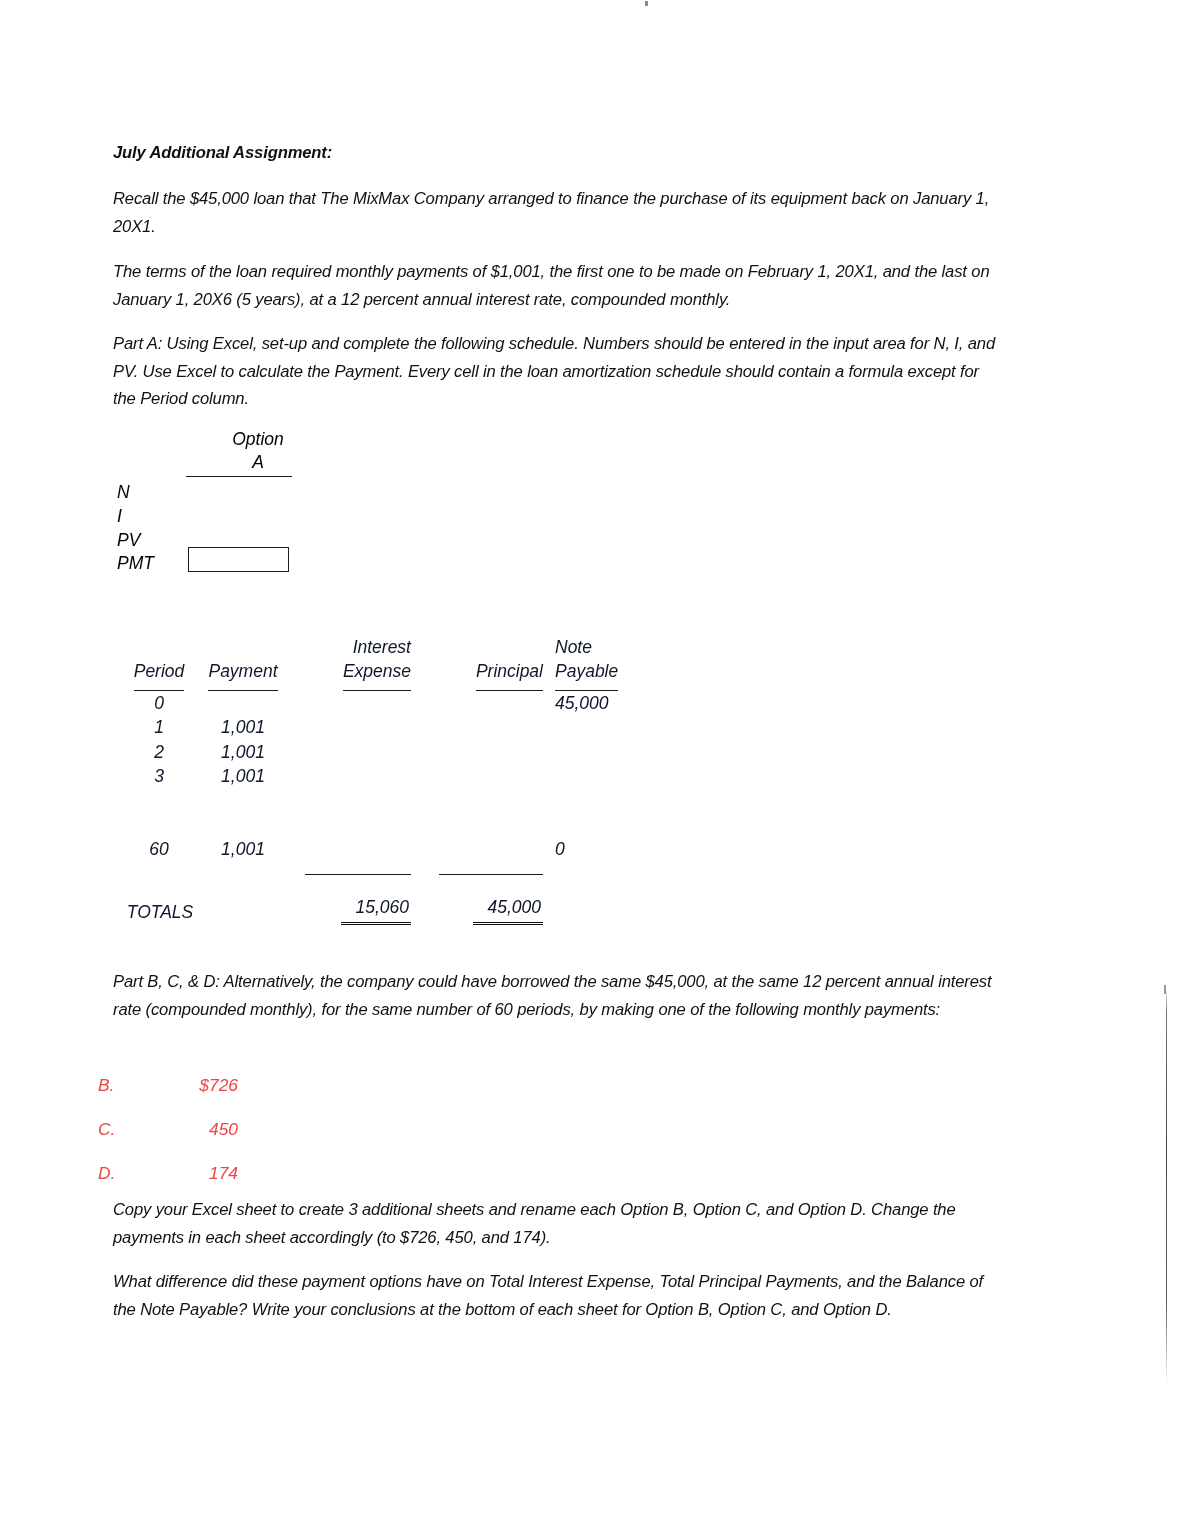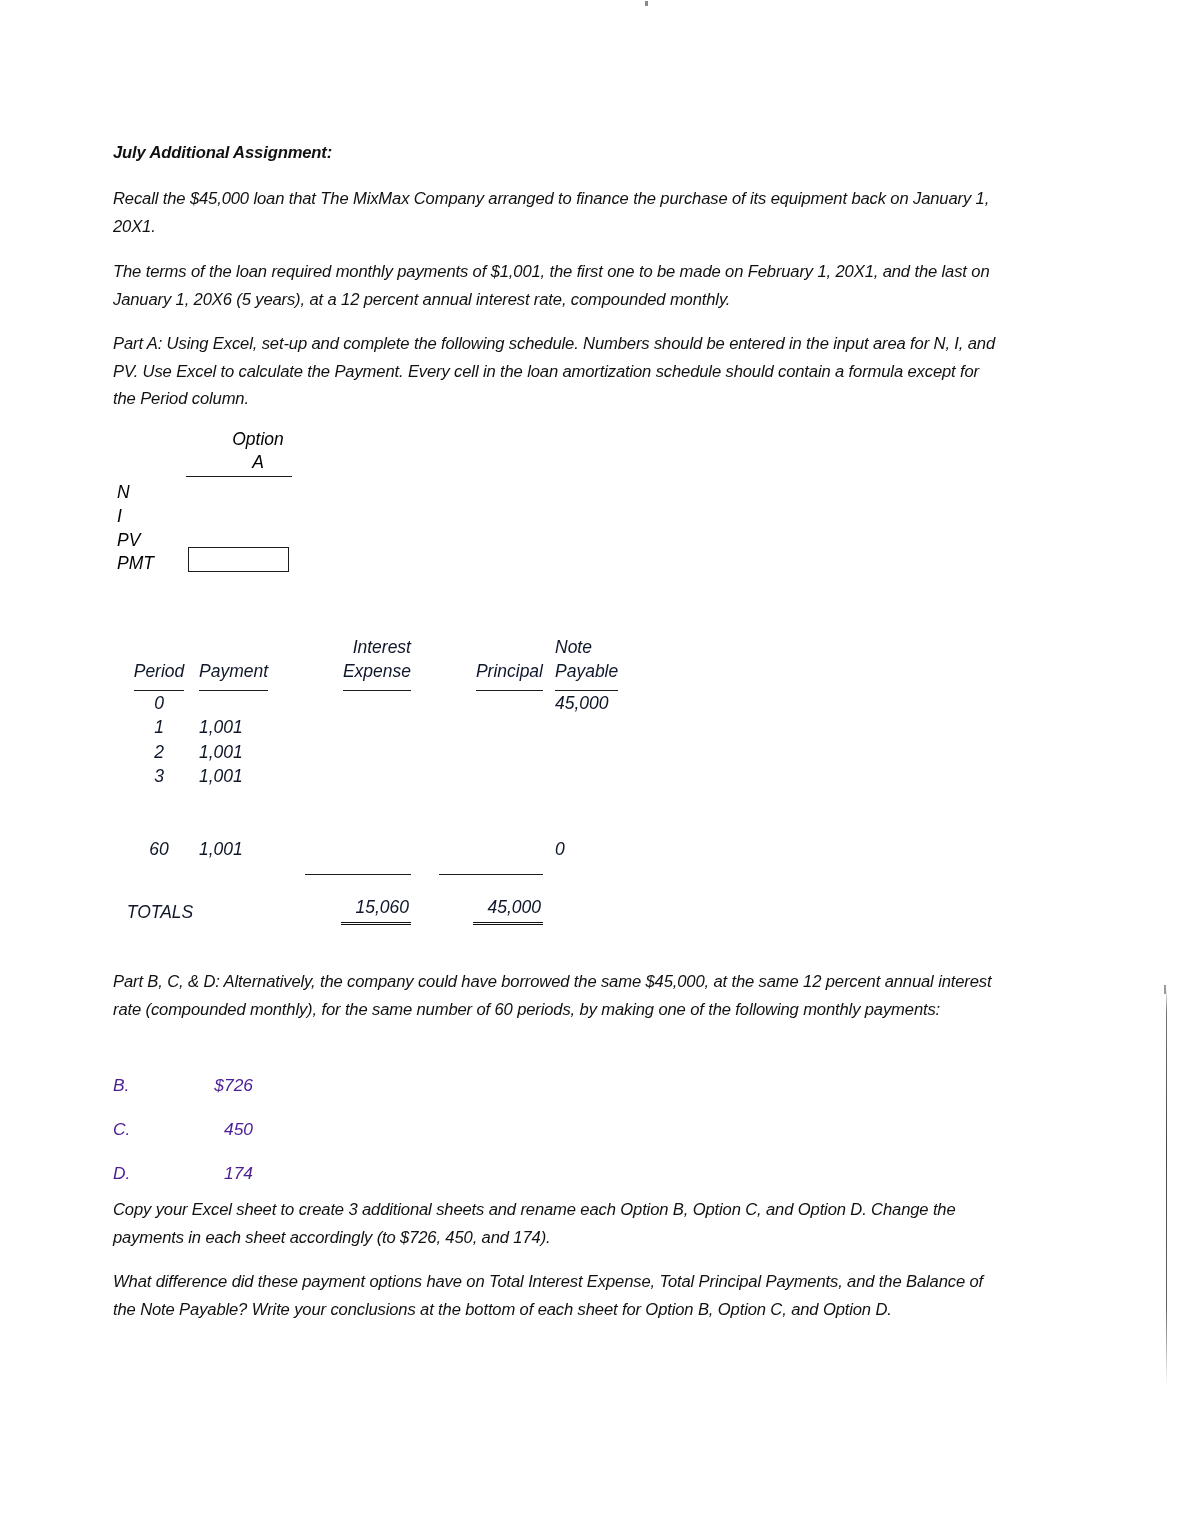--- a/index.html
+++ b/index.html
@@ -93,21 +93,21 @@
   }
   .sched td, .sched th {
     padding: 0;
     font-weight: normal;
     font-size: 17.5px;
     line-height: 24.5px;
     vertical-align: bottom;
     white-space: pre;
   }
   .c-period { width: 78px; text-align: center; }
-  .c-payment { width: 88px; text-align: left; padding-right: 6px !important; }
+  .c-payment { width: 88px; text-align: center; padding-right: 6px !important; }
   .c-interest { width: 118px; text-align: right; padding-right: 12px !important; }
   .c-principal { width: 120px; text-align: right; padding-right: 12px !important; }
   .c-note { width: 110px; text-align: left; padding-right: 8px !important; }
 
   .hdr-top td { line-height: 23px; }
   .hdr-main td span.u {
     display: inline-block;
     border-bottom: 1.5px solid #1c1c1c;
     padding-bottom: 6px;
   }
@@ -128,26 +128,26 @@
   .totals-row .dbl {
     display: inline-block;
     padding: 0 2px 2px 14px;
     border-bottom: 3.4px double #111;
   }
   .totals-label { text-align: center; padding-left: 2px !important; }
 
   
   .pay-list {
     position: absolute;
-    left: 113px;
+    left: 98px;
     top: 1063px;
     font-family: "Liberation Sans", sans-serif;
     font-size: 17.4px;
     line-height: 44px;
-    color: #4c1d95;
+    color: #ef4444;
   }
   .pay-list .row { display: block; height: 44px; }
   .pay-list .lbl {
     display: inline-block;
     width: 68px;
   }
   .pay-list .amt {
     display: inline-block;
     width: 72px;
     text-align: right;

